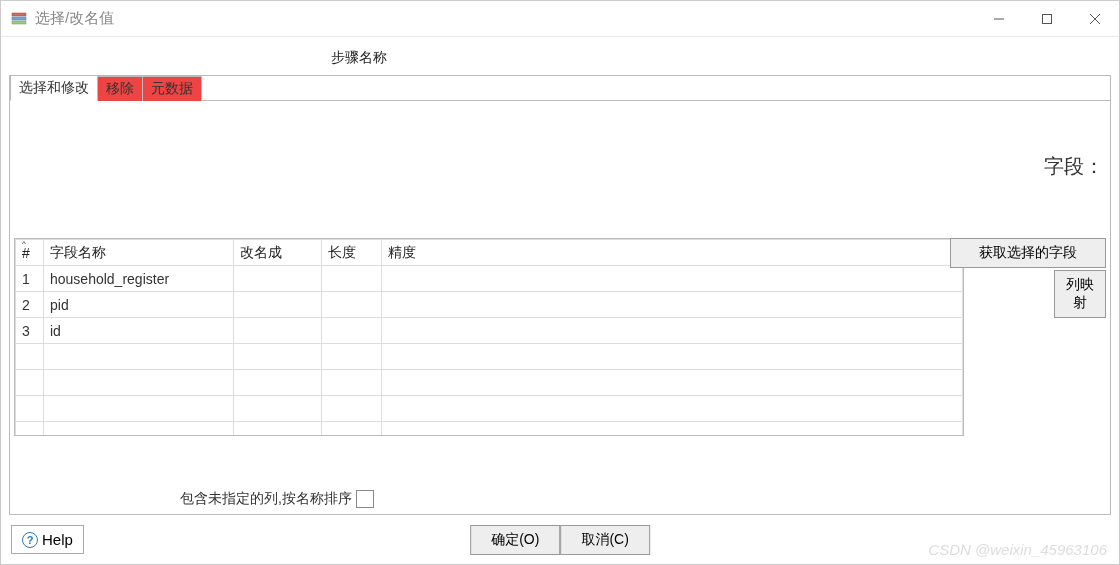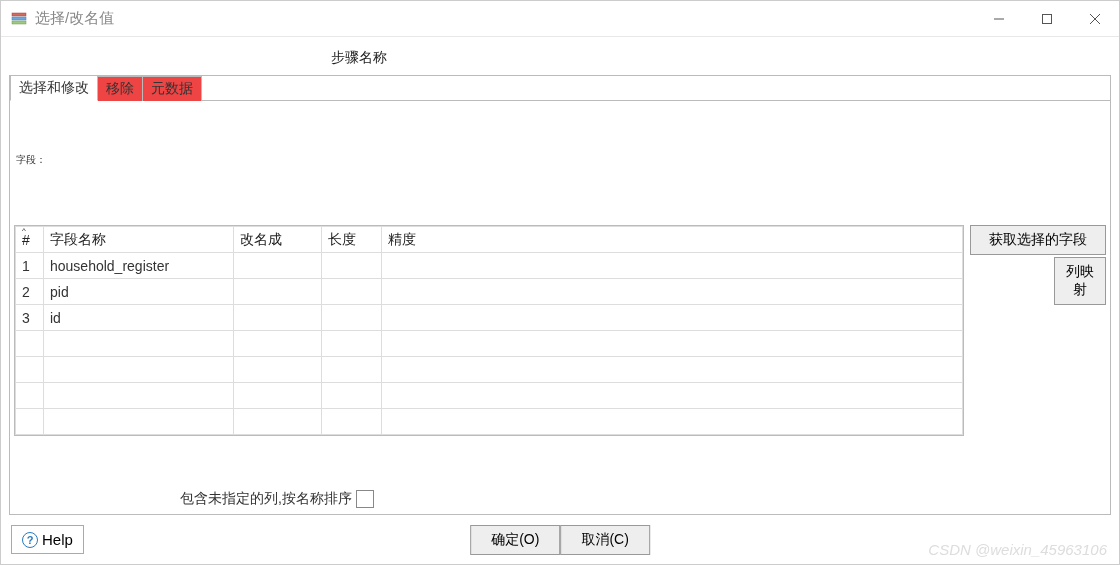--- a/index.html
+++ b/index.html
@@ -98,21 +98,22 @@
       cursor: default;
     }
     .tab.active {
       background: #fff;
       border-bottom: 1px solid #fff;
       z-index: 1;
     }
 
     .fields-caption {
       padding: 4px 6px 10px 6px;
-      font-size: 10px;
+      font-size: 20px;
+      text-align: right;
     }
 
     .content-row {
       flex: 1;
       display: flex;
       min-height: 0;
       padding: 0 4px 0 4px;
     }
 
     .grid-wrap {
@@ -156,21 +157,21 @@
       gap: 2px;
     }
     .side-btn {
       border: 1px solid #999;
       background: #eee;
       padding: 5px 6px;
       font-size: 14px;
       font-family: inherit;
       cursor: default;
     }
-    .btn-wide { width: 136px; text-align: center; white-space: nowrap; }
+    .btn-wide { width: 156px; text-align: center; white-space: nowrap; }
     .btn-narrow { width: 52px; text-align: center; }
 
     .include-row {
       display: flex;
       align-items: center;
       justify-content: flex-start;
       padding: 6px 0 6px 170px;
       gap: 4px;
     }
     .include-check {

